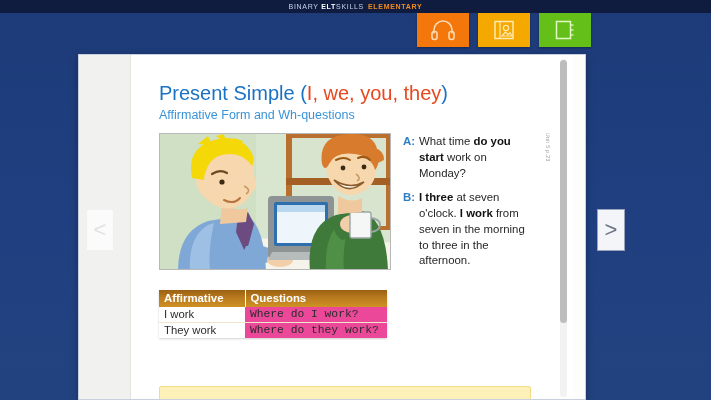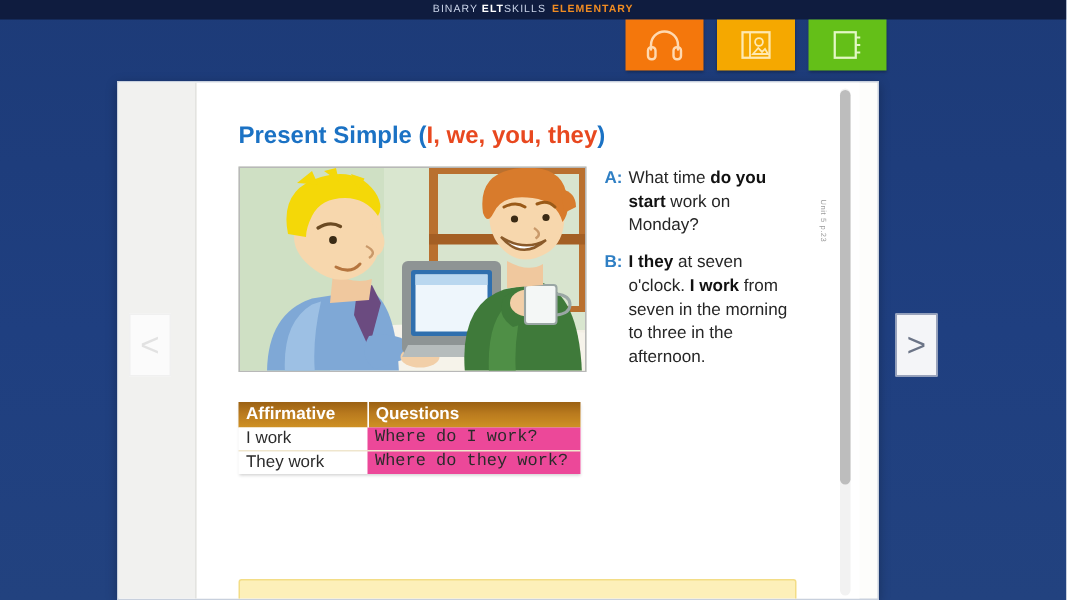--- a/index.html
+++ b/index.html
@@ -90,21 +90,21 @@
     font-size: 5px; color: #9b9b9b;
     letter-spacing: .4px; white-space: nowrap;
   }
 
   
   #content {
     position: absolute; left: 80px; top: 26px;
     width: 375px;
   }
   #title-line1 {
-    font-size: 16px; font-weight: bold;
+    font-size: 20px; font-weight: normal;
     color: #1b72c4; white-space: nowrap; line-height: 1.25;
   }
   #title-line1 .pron { color: #e8481f; }
   #title-line1 .paren { color: #1b72c4; }
   #title-line2 {
     font-size: 12.5px; color: #3a93d8;
     line-height: 1.3; margin-top: 1px; white-space: nowrap;
   }
 
   #row-main {
@@ -240,20 +240,21 @@
     <div id="sheet-inner">
 
       <div id="gutter"></div>
 
       <div id="page-marker">Unit 5 p.23</div>
 
       <div id="content">
 
         <div id="title-line1"><span>Present Simple </span><span class="paren">(</span><span class="pron">I, we, you, they</span><span class="paren">)</span></div>
 
+        <div id="title-line2">Affirmative Form and Wh-questions</div>
 
         <div id="row-main">
 
           <div id="illustration">
             <svg class="ill-svg" width="232" height="137" viewBox="0 0 232 137">
 
               <rect x="0" y="0" width="232" height="137" fill="#d9e6cf"></rect>
               <rect x="0" y="0" width="96" height="137" fill="#cfe0c4"></rect>
 
               <rect x="126" y="0" width="106" height="96" fill="#b9702f"></rect>
@@ -316,21 +317,21 @@
 
           <div id="dialogue">
 
             <div class="dlg-line">
               <span class="dlg-spk">A:</span>
               <span class="dlg-txt"><span>What time </span><b>do you start</b><span> work on Monday?</span></span>
             </div>
 
             <div class="dlg-line">
               <span class="dlg-spk">B:</span>
-              <span class="dlg-txt"><b>I they</b><span> at seven o'clock. </span><b>I work</b><span> from seven in the morning to three in the afternoon.</span></span>
+              <span class="dlg-txt"><b>I three</b><span> at seven o'clock. </span><b>I work</b><span> from seven in the morning to three in the afternoon.</span></span>
             </div>
 
           </div>
         </div>
 
         <table id="gtable">
           <thead>
             <tr>
               <th>Affirmative</th>
               <th>Questions</th>

